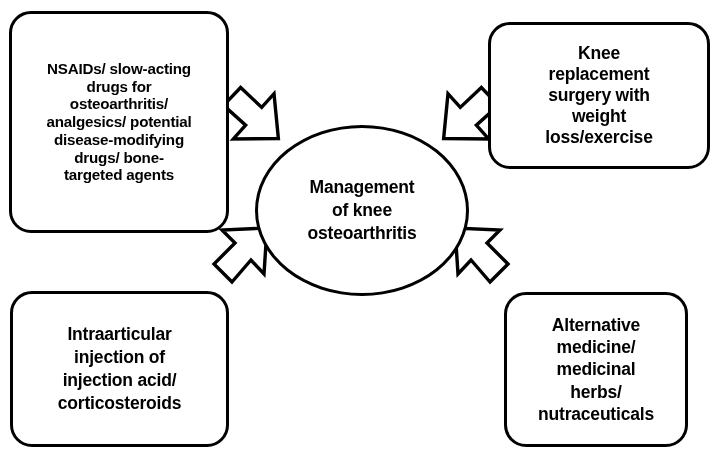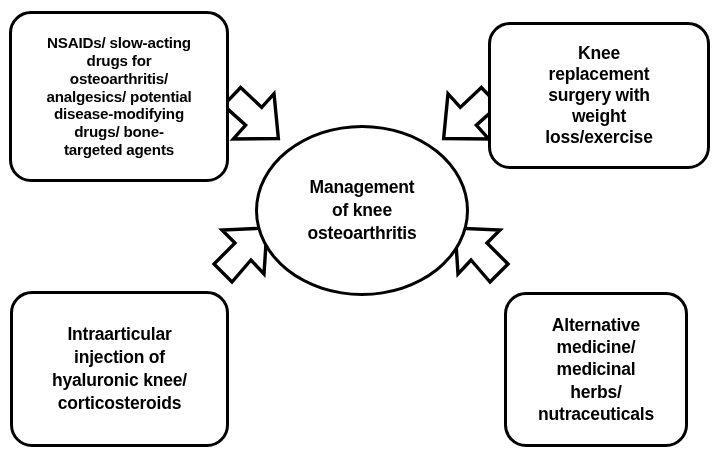--- a/index.html
+++ b/index.html
@@ -52,21 +52,21 @@
     display: block;
     white-space: pre-line;
     padding: 0 6px;
   }
 
   
   #node-pharmacologic {
     left: 9px;
     top: 11px;
     width: 220px;
-    height: 171px;
+    height: 222px;
     font-size: 15.2px;
   }
   
   #node-surgery {
     left: 488px;
     top: 22px;
     width: 222px;
     height: 147px;
     font-size: 17.5px;
     line-height: 1.2;
@@ -137,21 +137,21 @@
 
   <div class="node ellipse" id="node-center">
     <span class="node-text">Management
 of knee
 osteoarthritis</span>
   </div>
 
   <div class="node box" id="node-injection">
     <span class="node-text">Intraarticular
 injection of
-hyaluronic knee/
+injection acid/
 corticosteroids</span>
   </div>
 
   <div class="node box" id="node-alternative">
     <span class="node-text">Alternative
 medicine/
 medicinal
 herbs/
 nutraceuticals</span>
   </div>

